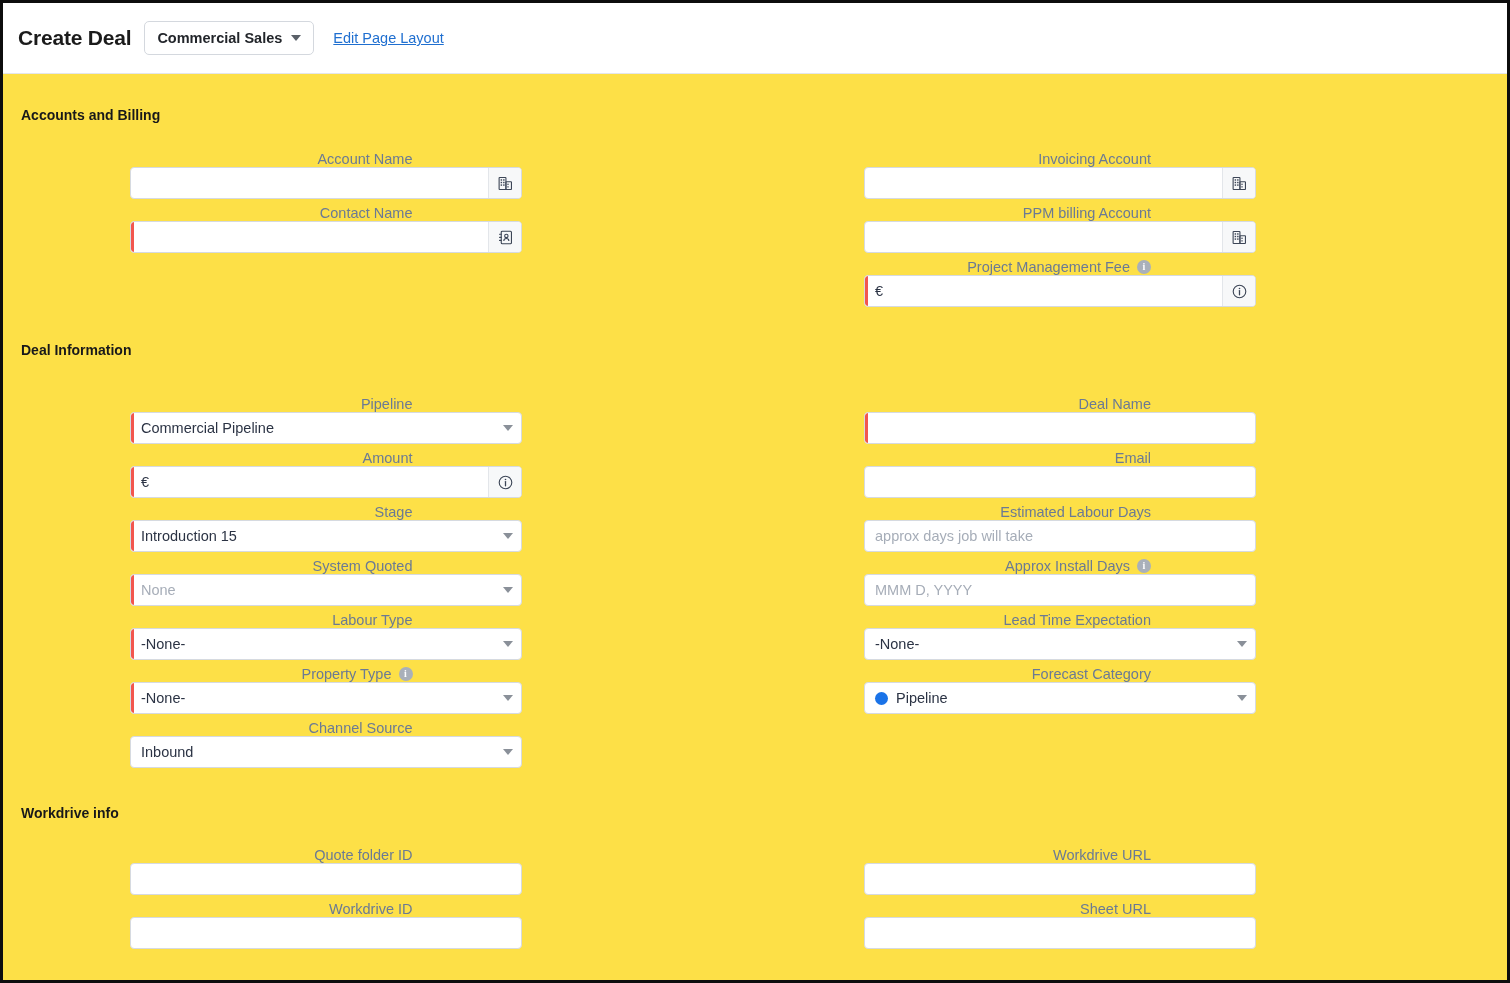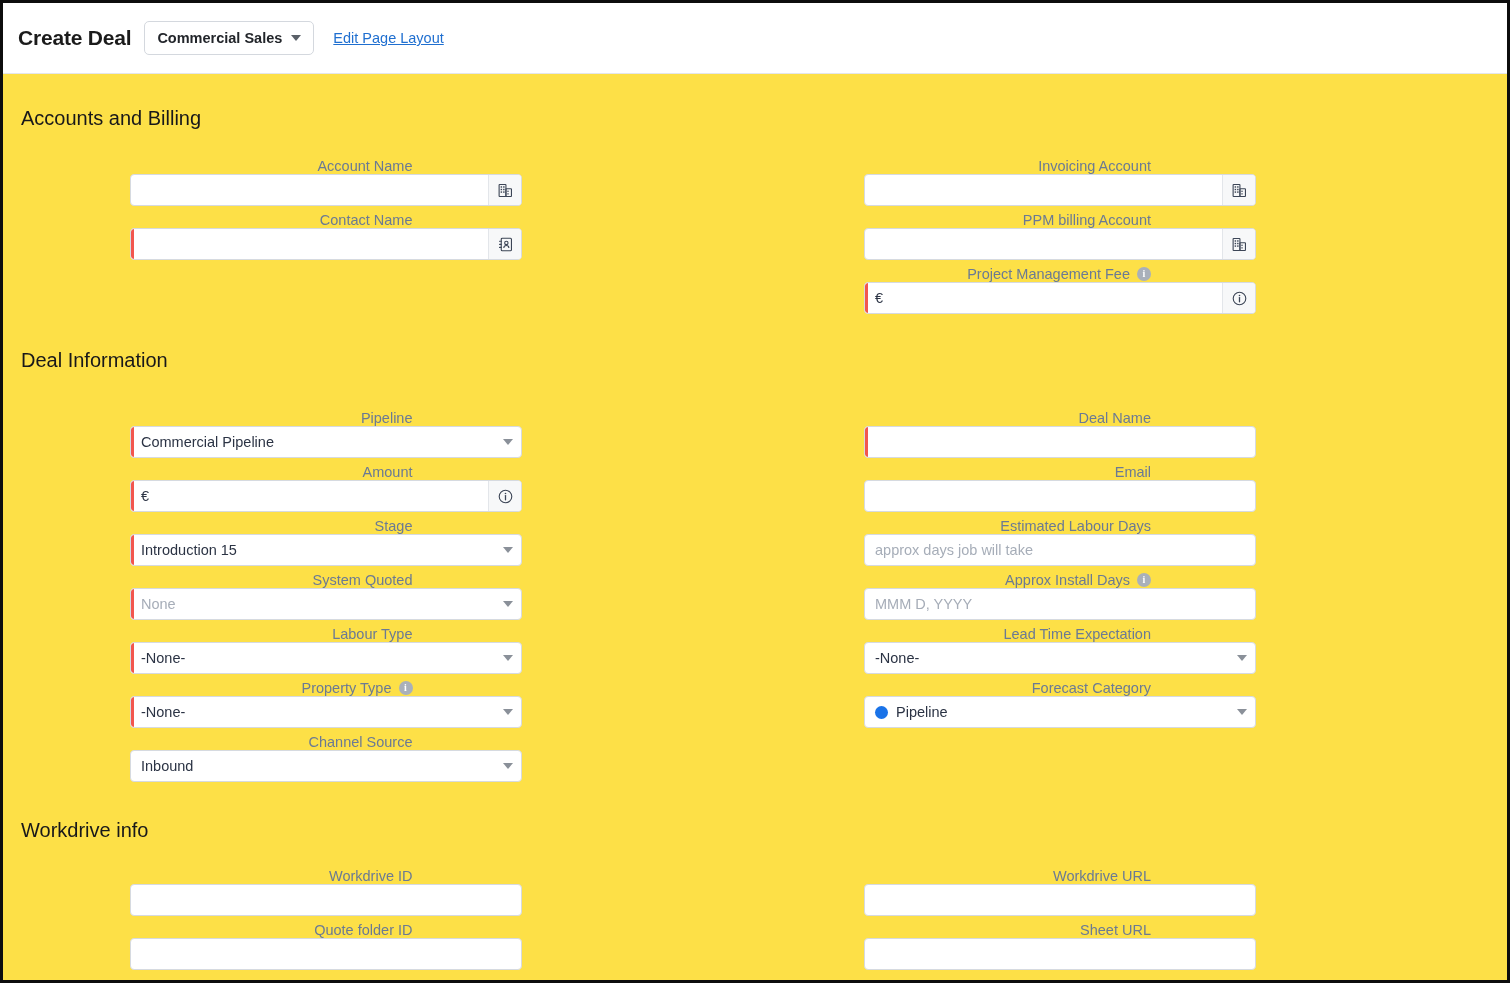--- a/index.html
+++ b/index.html
@@ -58,22 +58,22 @@
     color: #1f6fd0;
     text-decoration: underline;
     cursor: pointer;
   }
 
   
   #body { padding: 0 18px; }
 
   .section { position: relative; }
   .section-title {
-    font-size: 20px;
-    font-weight: normal;
+    font-size: 14px;
+    font-weight: bold;
     color: #18181a;
     margin: 0;
   }
   .grid {
     display: grid;
     grid-template-columns: 610px 1fr;
     column-gap: 0px;
   }
   .col { display: flex; flex-direction: column; }
 
@@ -462,29 +462,29 @@
             </div>
           </div>
         </div>
       </div>
       <div class="section" style="padding-top: 31px;">
         <div class="section-title" style="margin-bottom: 26px;">Workdrive info</div>
         <div class="grid">
           <div class="col">
             <div class="row left-col">
               <div class="label">
+                <span>Quote folder ID</span>
+              </div>
+              <div class="field w-left">
+                <div class="value empty">&nbsp;</div>
+              </div>
+            </div>
+            <div class="row left-col">
+              <div class="label">
                 <span>Workdrive ID</span>
-              </div>
-              <div class="field w-left">
-                <div class="value empty">&nbsp;</div>
-              </div>
-            </div>
-            <div class="row left-col">
-              <div class="label">
-                <span>Quote folder ID</span>
               </div>
               <div class="field w-left">
                 <div class="value empty">&nbsp;</div>
               </div>
             </div>
           </div>
           <div class="col">
             <div class="row right-col">
               <div class="label">
                 <span>Workdrive URL</span>

